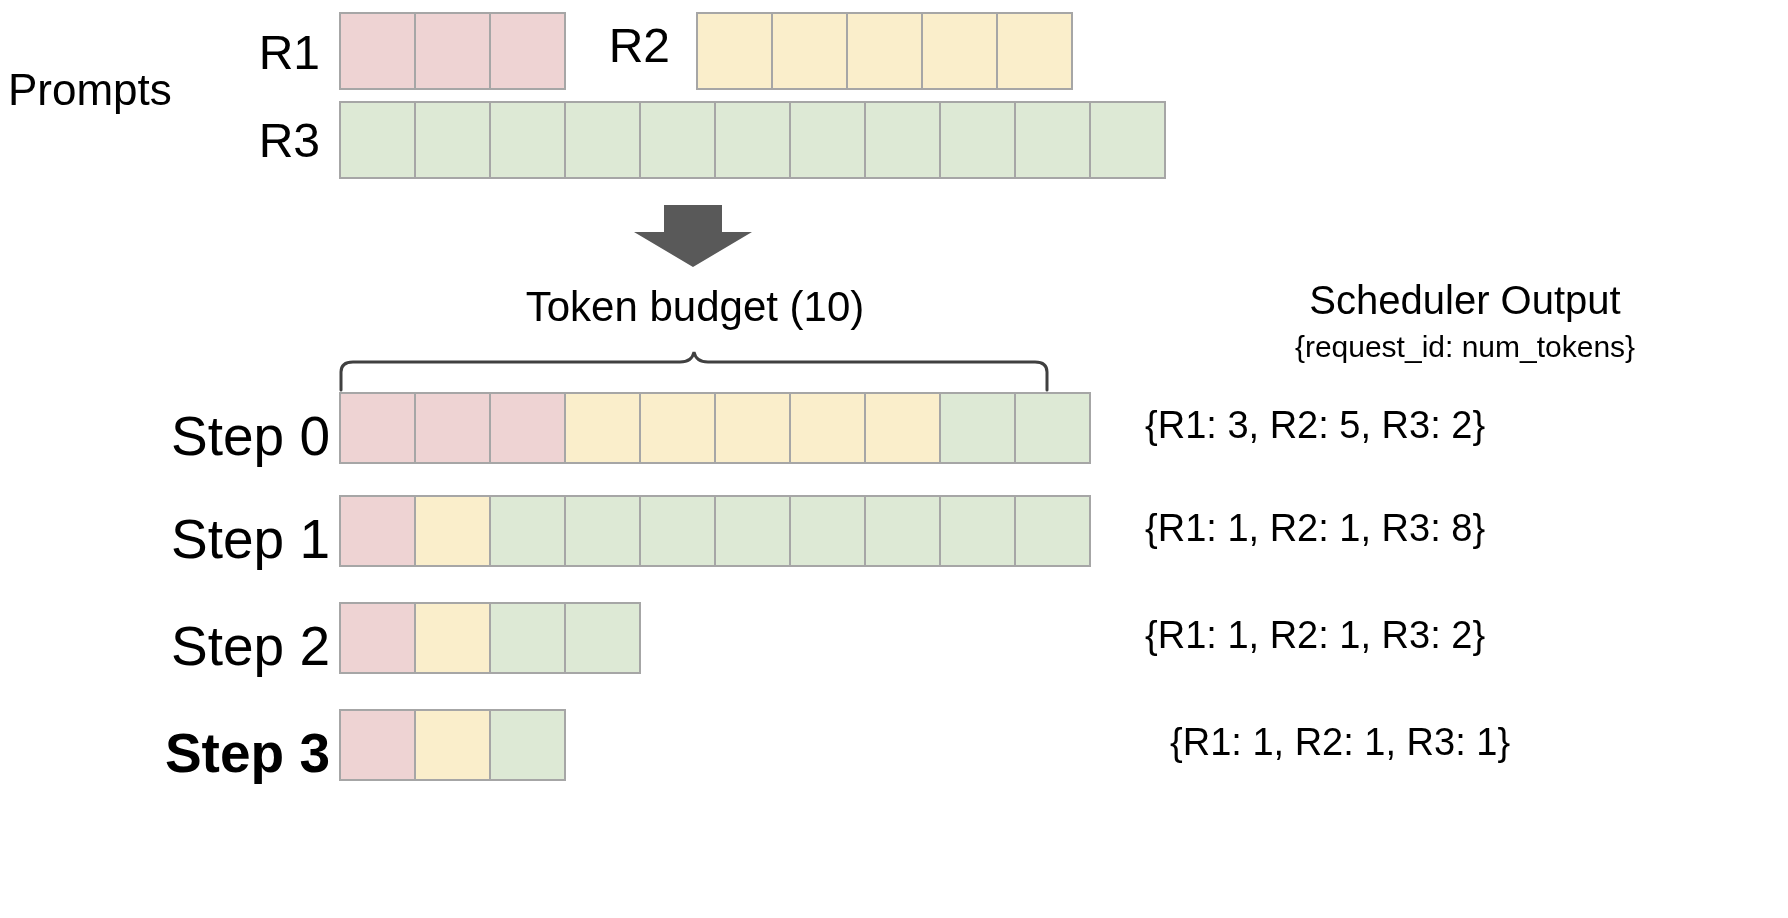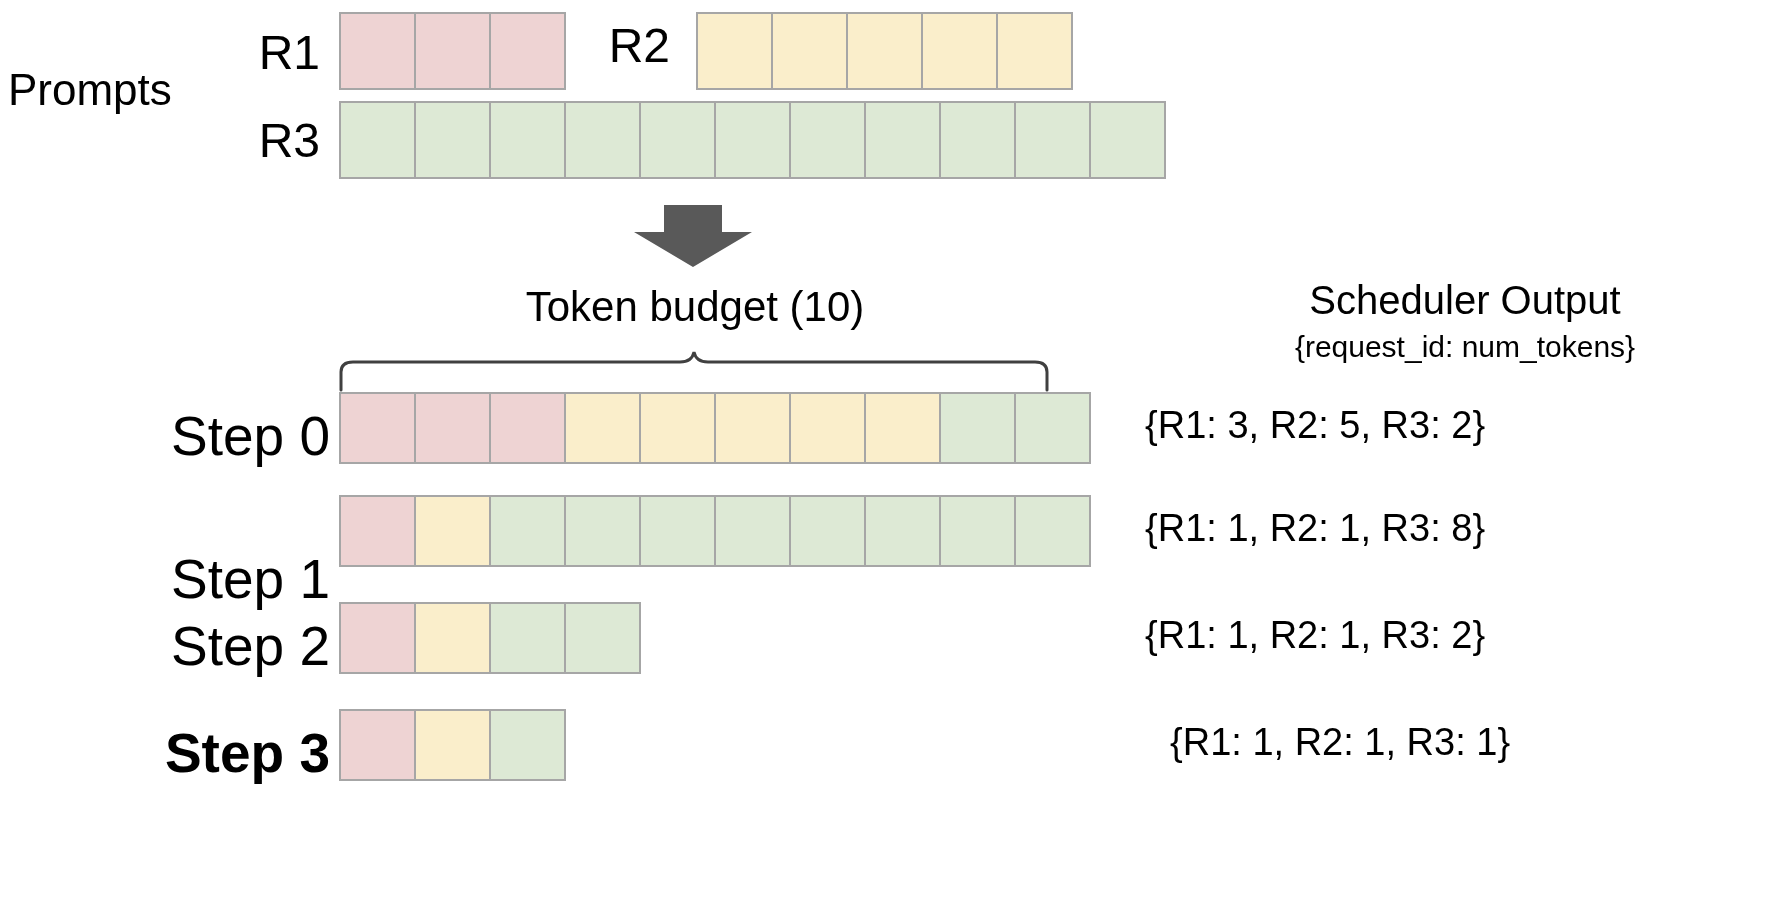--- a/index.html
+++ b/index.html
@@ -138,21 +138,21 @@
     <div class="cell c-yellow" style="width: 77px; height: 72px;"></div>
     <div class="cell c-yellow" style="width: 77px; height: 72px;"></div>
     <div class="cell c-yellow" style="width: 77px; height: 72px;"></div>
     <div class="cell c-yellow" style="width: 77px; height: 72px;"></div>
     <div class="cell c-yellow" style="width: 77px; height: 72px;"></div>
     <div class="cell c-green" style="width: 77px; height: 72px;"></div>
     <div class="cell c-green" style="width: 77px; height: 72px;"></div>
   </div>
 <div class="abs sched-out" style="top: 404px; left: 1145px;">{R1: 3, R2: 5, R3: 2}</div>
 
-<div class="abs lbl-step" style="left:100px; top:507px;margin-top:40px;">Step 1</div>
+<div class="abs lbl-step" style="left:100px; top:507px;">Step 1</div>
 <div class="abs row" id="step-row-1" style="left:339px; top:495px;">
     <div class="cell c-pink" style="width: 77px; height: 72px;"></div>
     <div class="cell c-yellow" style="width: 77px; height: 72px;"></div>
     <div class="cell c-green" style="width: 77px; height: 72px;"></div>
     <div class="cell c-green" style="width: 77px; height: 72px;"></div>
     <div class="cell c-green" style="width: 77px; height: 72px;"></div>
     <div class="cell c-green" style="width: 77px; height: 72px;"></div>
     <div class="cell c-green" style="width: 77px; height: 72px;"></div>
     <div class="cell c-green" style="width: 77px; height: 72px;"></div>
     <div class="cell c-green" style="width: 77px; height: 72px;"></div>

